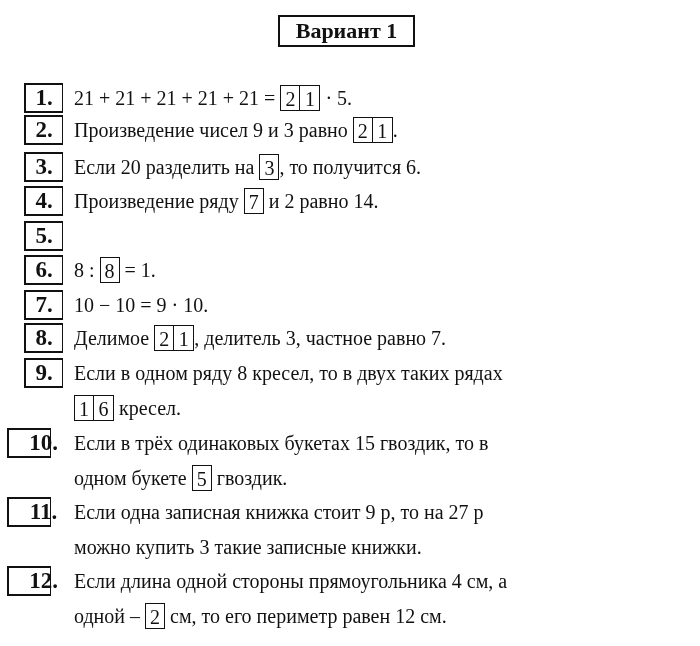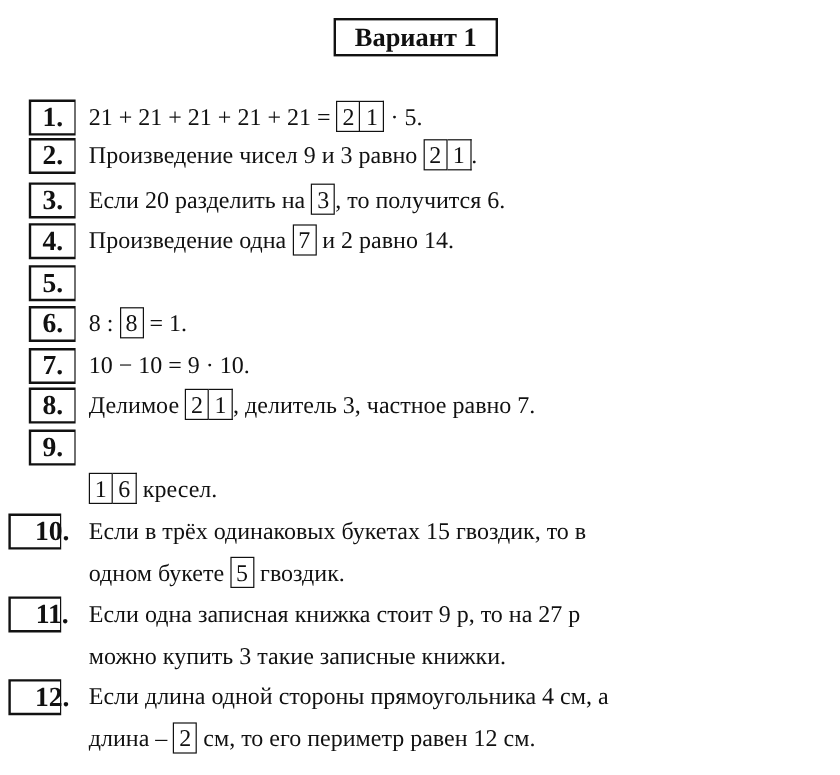--- a/index.html
+++ b/index.html
@@ -49,21 +49,21 @@
   <div class="line"><span>Произведение чисел 9 и 3 равно </span><span class="box">2</span><span class="box">1</span><span>.</span></div>
 </div>
 
 <div class="row" style="top:152px">
   <div class="num single">3.</div>
   <div class="line"><span>Если 20 разделить на </span><span class="box">3</span><span>, то получится 6.</span></div>
 </div>
 
 <div class="row" style="top:186px">
   <div class="num single">4.</div>
-  <div class="line"><span>Произведение одна </span><span class="box">7</span><span> и 2 равно 14.</span></div>
+  <div class="line"><span>Произведение ряду </span><span class="box">7</span><span> и 2 равно 14.</span></div>
 </div>
 
 <div class="row" style="top:221px">
   <div class="num single">5.</div>
 </div>
 
 <div class="row" style="top:255px">
   <div class="num single">6.</div>
   <div class="line"><span>8 : </span><span class="box">8</span><span> = 1.</span></div>
 </div>
@@ -73,20 +73,21 @@
   <div class="line">10 − 10 = 9 · 10.</div>
 </div>
 
 <div class="row" style="top:323px">
   <div class="num single">8.</div>
   <div class="line"><span>Делимое </span><span class="box">2</span><span class="box">1</span><span>, делитель 3, частное равно 7.</span></div>
 </div>
 
 <div class="row" style="top:358px">
   <div class="num single">9.</div>
+  <div class="line">Если в одном ряду 8 кресел, то в двух таких рядах</div>
 </div>
 <div class="row" style="top:393px">
   <div class="line"><span class="box">1</span><span class="box">6</span><span> кресел.</span></div>
 </div>
 
 <div class="row" style="top:428px">
   <div class="num double">10.</div>
   <div class="line">Если в трёх одинаковых букетах 15 гвоздик, то в</div>
 </div>
 <div class="row" style="top:463px">
@@ -99,14 +100,14 @@
 </div>
 <div class="row" style="top:532px">
   <div class="line">можно купить 3 такие записные книжки.</div>
 </div>
 
 <div class="row" style="top:566px">
   <div class="num double">12.</div>
   <div class="line">Если длина одной стороны прямоугольника 4 см, а</div>
 </div>
 <div class="row" style="top:601px">
-  <div class="line"><span>длина – </span><span class="box">2</span><span> см, то его периметр равен 12 см.</span></div>
+  <div class="line"><span>одной – </span><span class="box">2</span><span> см, то его периметр равен 12 см.</span></div>
 </div>
 
 </body></html>

